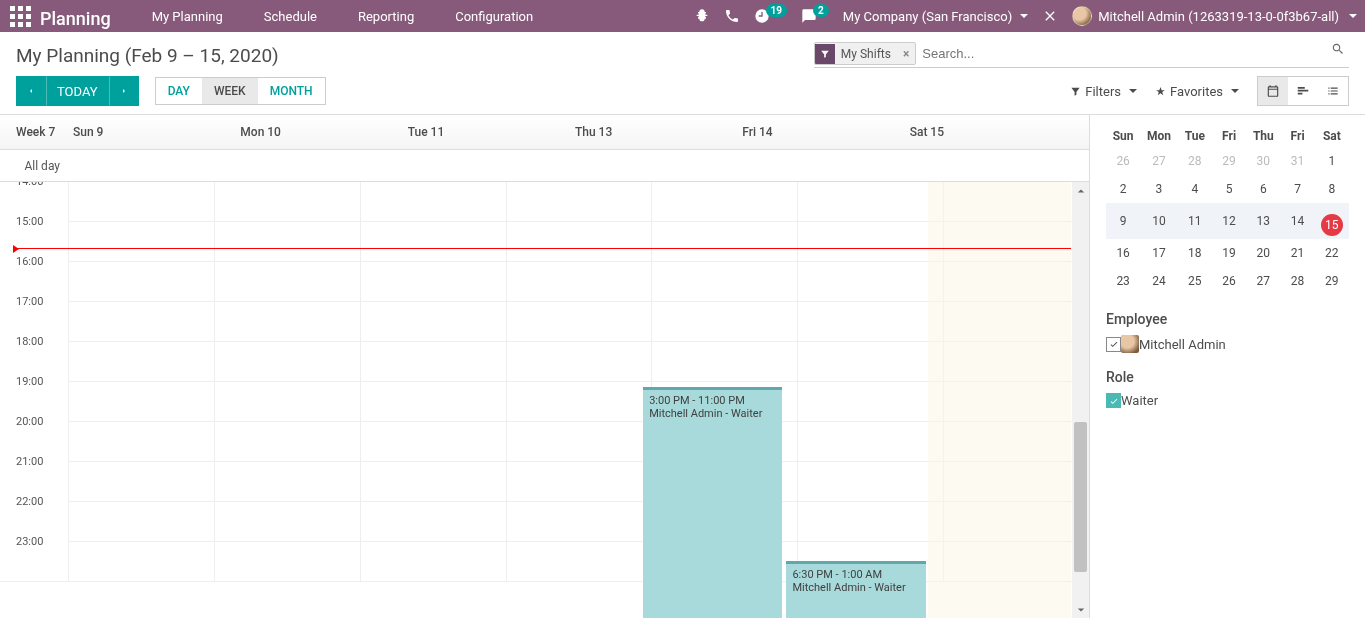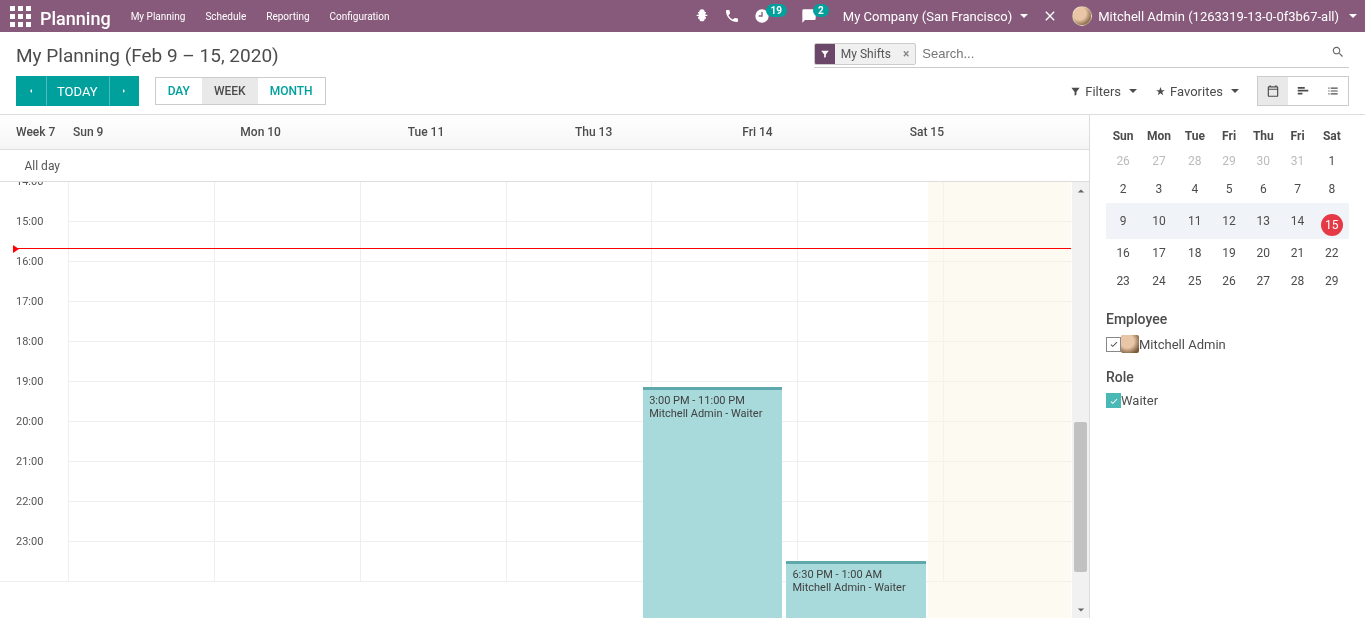--- a/index.html
+++ b/index.html
@@ -2,35 +2,35 @@
 <html><head>
 <meta charset="utf-8">
 <style>
 * { box-sizing: border-box; margin: 0; padding: 0; }
 body { font-family: -apple-system, BlinkMacSystemFont, "Segoe UI", Roboto, "Helvetica Neue", Arial, sans-serif; font-size: 13px; color: #4c4c4c; background: #fff; }
 .topnav { background: #875a7b; height: 32px; display: flex; align-items: center; padding: 0 8px; color: #fff; }
 .apps-icon { width: 24px; height: 24px; display:flex; align-items:center; justify-content:center; margin-right: 4px; cursor:pointer; }
 .apps-icon svg { fill:#fff; }
 .brand { font-size: 18px; font-weight: 500; margin: 4px 20px 0 4px; }
 .nav-menu { display: flex; gap: 20px; }
-.nav-menu a { color: #fff; text-decoration: none; font-size: 10px; cursor:pointer; }
+.nav-menu a { color: #fff; text-decoration: none; font-size: 13px; cursor:pointer;margin-left:21px; }
 .spacer { flex: 1; }
 .systray { display: flex; align-items: center; gap: 14px; }
 .systray .item { display:flex; align-items:center; cursor:pointer; position:relative; }
 .systray svg { width:16px; height:16px; fill:#fff; }
 .badge { background:#00a09d; color:#fff; border-radius:10px; font-size:10px; padding:1px 5px; margin-left:-4px; position:relative; top:-6px; font-weight: bold;}
 .company-switch { color:#fff; font-size:13px; display:flex; align-items:center; gap:4px; cursor:pointer; }
 .user-menu { color:#fff; font-size:13px; display:flex; align-items:center; gap:6px; cursor:pointer; }
 .avatar { width:20px; height:20px; border-radius:50%; background: radial-gradient(circle at 35% 35%, #e9c6a6 40%, #7b5b3a 80%); border:1px solid rgba(255,255,255,0.4); }
 .caret-down { width:0; height:0; border-left:4px solid transparent; border-right:4px solid transparent; border-top:4px solid #fff; margin-left:4px;}
 .cp { padding: 8px 16px 0 16px; border-bottom: 1px solid #ddd; }
 .cp-top { display:flex; align-items:flex-start; }
 .cp-title { font-size: 19px; color:#4c4c4c; padding-top: 4px;}
 .cp-search { flex:1; margin-left:auto; max-width: 680px; }
-.search-box { border:1px solid #ccc; border-left:none; border-right:none; border-top:none; display:flex; align-items:center; padding:2px 0; border-bottom: 1px solid #ccc;}
+.search-box { border:1px solid #ccc; border-left:none; border-right:none; border-top:none; display:flex; padding:2px 0; border-bottom: 1px solid #ccc;}
 .facet { background:#f0f0f0; border:1px solid #ccc; border-radius:2px; display:flex; align-items:center; font-size:12px; overflow:hidden; }
 .facet-icon { background:#6b4869; color:#fff; width:20px; height:20px; display:flex; align-items:center; justify-content:center; }
 .facet-icon svg { width:10px; height:10px; fill:#fff; }
 .facet-label { padding:0 6px; color:#555; }
 .facet-remove { padding:0 6px; color:#888; cursor:pointer; font-weight:bold; }
 .search-input { border:none; outline:none; flex:1; padding:4px 6px; font-size:13px; }
 .search-icon-right { color:#666; padding:0 4px; }
 .search-icon-right svg{width:14px; height:14px; fill:#666;}
 .cp-bottom { display:flex; align-items:center; padding:8px 0; }
 .btn { display:inline-flex; align-items:center; justify-content:center; height:30px; padding:0 10px; border:1px solid transparent; cursor:pointer; font-size:13px; }

